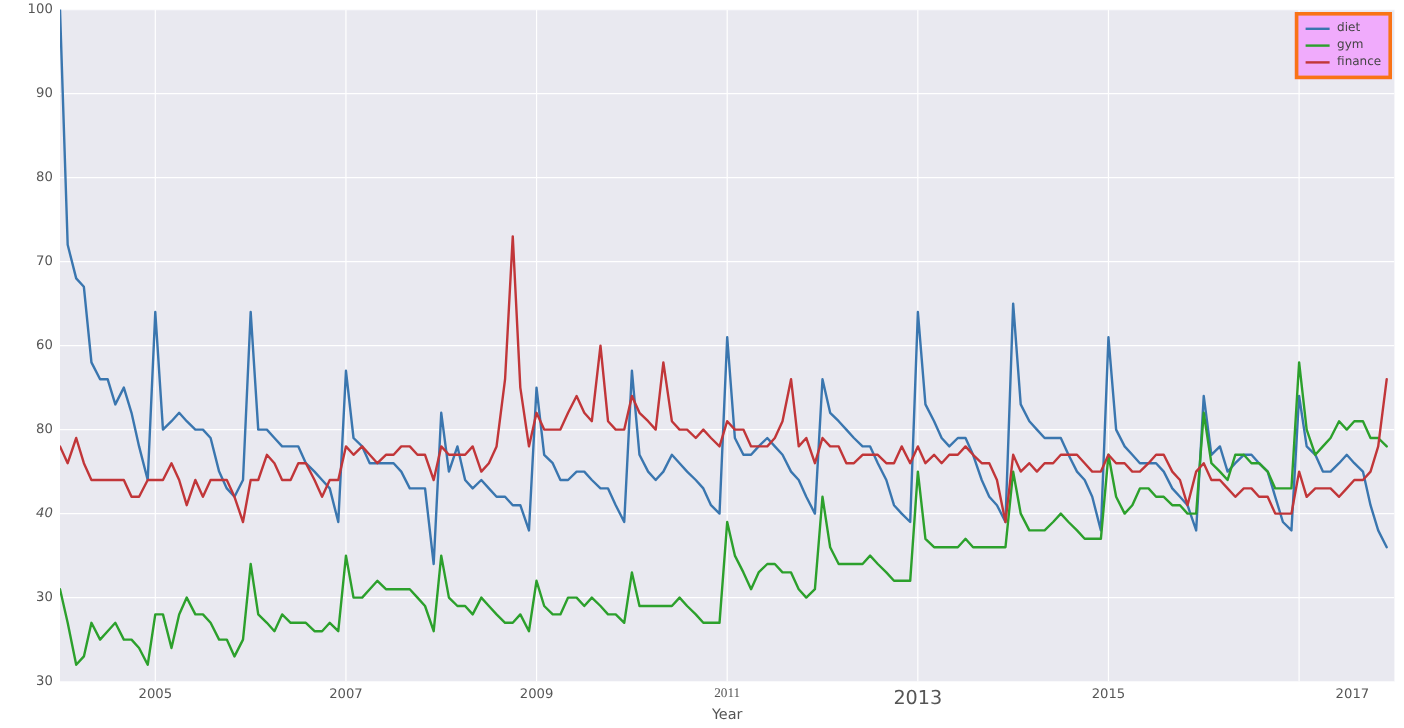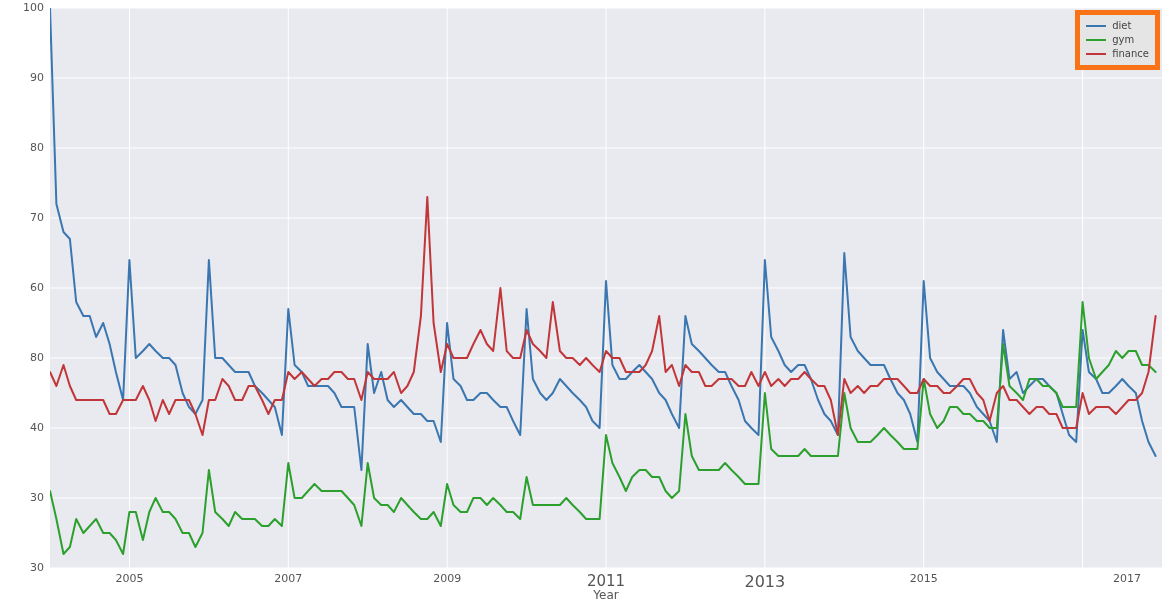--- a/index.html
+++ b/index.html
@@ -17,22 +17,22 @@
     position: relative;
     width: 1170px;
     height: 607px;
   }
   .plot {
     position: absolute;
     background: #e9e9f0;
   }
   .legend {
     position: absolute;
-    background: #e5e5e5;
-    border: 5px solid #f97316;
+    background: #f0abfc;
+    border: 3px solid #f97316;
     padding: 4px 6px;
     font-size: 10px;
     line-height: 14px;
   }
   .legend-row {
     display: flex;
     align-items: center;
     gap: 6px;
   }
   .legend-swatch {
@@ -72,34 +72,34 @@
         <line x1="1032.5714285714287" x2="1032.5714285714287" y1="0" y2="560" stroke="#ffffff" stroke-width="1"></line>
         <path d="M0.0 0.0 L6.4 196.0 L13.5 224.0 L19.9 231.0 L26.2 294.0 L33.4 308.0 L39.7 308.0 L46.1 329.0 L53.2 315.0 L59.6 336.0 L65.9 364.0 L73.1 392.0 L79.4 252.0 L85.8 350.0 L92.9 343.0 L99.3 336.0 L105.6 343.0 L112.8 350.0 L119.1 350.0 L125.5 357.0 L132.6 385.0 L139.0 399.0 L145.4 406.0 L152.5 392.0 L158.9 252.0 L165.2 350.0 L172.4 350.0 L178.7 357.0 L185.1 364.0 L192.2 364.0 L198.6 364.0 L204.9 378.0 L212.1 385.0 L218.4 392.0 L224.8 399.0 L231.9 427.0 L238.3 301.0 L244.6 357.0 L251.8 364.0 L258.1 378.0 L264.5 378.0 L271.6 378.0 L278.0 378.0 L284.4 385.0 L291.5 399.0 L297.9 399.0 L304.2 399.0 L311.4 462.0 L317.7 336.0 L324.1 385.0 L331.2 364.0 L337.6 392.0 L343.9 399.0 L351.1 392.0 L357.4 399.0 L363.8 406.0 L370.9 406.0 L377.3 413.0 L383.6 413.0 L390.8 434.0 L397.1 315.0 L403.5 371.0 L410.6 378.0 L417.0 392.0 L423.4 392.0 L430.5 385.0 L436.9 385.0 L443.2 392.0 L450.4 399.0 L456.7 399.0 L463.1 413.0 L470.2 427.0 L476.6 301.0 L482.9 371.0 L490.1 385.0 L496.4 392.0 L502.8 385.0 L509.9 371.0 L516.3 378.0 L522.6 385.0 L529.8 392.0 L536.1 399.0 L542.5 413.0 L549.6 420.0 L556.0 273.0 L562.4 357.0 L569.5 371.0 L575.9 371.0 L582.2 364.0 L589.4 357.0 L595.7 364.0 L602.1 371.0 L609.2 385.0 L615.6 392.0 L621.9 406.0 L629.1 420.0 L635.4 308.0 L641.8 336.0 L648.9 343.0 L655.3 350.0 L661.6 357.0 L668.8 364.0 L675.1 364.0 L681.5 378.0 L688.6 392.0 L695.0 413.0 L701.4 420.0 L708.5 427.0 L714.9 252.0 L721.2 329.0 L728.4 343.0 L734.7 357.0 L741.1 364.0 L748.2 357.0 L754.6 357.0 L760.9 371.0 L768.1 392.0 L774.4 406.0 L780.8 413.0 L787.9 427.0 L794.3 245.0 L800.6 329.0 L807.8 343.0 L814.1 350.0 L820.5 357.0 L827.6 357.0 L834.0 357.0 L840.4 371.0 L847.5 385.0 L853.9 392.0 L860.2 406.0 L867.4 434.0 L873.7 273.0 L880.1 350.0 L887.2 364.0 L893.6 371.0 L899.9 378.0 L907.1 378.0 L913.4 378.0 L919.8 385.0 L926.9 399.0 L933.3 406.0 L939.6 413.0 L946.8 434.0 L953.1 322.0 L959.5 371.0 L966.6 364.0 L973.0 385.0 L979.4 378.0 L986.5 371.0 L992.9 371.0 L999.2 378.0 L1006.4 385.0 L1012.7 406.0 L1019.1 427.0 L1026.2 434.0 L1032.6 322.0 L1038.9 364.0 L1046.1 371.0 L1052.4 385.0 L1058.8 385.0 L1065.9 378.0 L1072.3 371.0 L1078.6 378.0 L1085.8 385.0 L1092.1 413.0 L1098.5 434.0 L1105.6 448.0 " fill="none" stroke="#3a76af" stroke-width="2" stroke-linejoin="round" stroke-linecap="round"></path>
         <path d="M0.0 483.0 L6.4 511.0 L13.5 546.0 L19.9 539.0 L26.2 511.0 L33.4 525.0 L39.7 518.0 L46.1 511.0 L53.2 525.0 L59.6 525.0 L65.9 532.0 L73.1 546.0 L79.4 504.0 L85.8 504.0 L92.9 532.0 L99.3 504.0 L105.6 490.0 L112.8 504.0 L119.1 504.0 L125.5 511.0 L132.6 525.0 L139.0 525.0 L145.4 539.0 L152.5 525.0 L158.9 462.0 L165.2 504.0 L172.4 511.0 L178.7 518.0 L185.1 504.0 L192.2 511.0 L198.6 511.0 L204.9 511.0 L212.1 518.0 L218.4 518.0 L224.8 511.0 L231.9 518.0 L238.3 455.0 L244.6 490.0 L251.8 490.0 L258.1 483.0 L264.5 476.0 L271.6 483.0 L278.0 483.0 L284.4 483.0 L291.5 483.0 L297.9 490.0 L304.2 497.0 L311.4 518.0 L317.7 455.0 L324.1 490.0 L331.2 497.0 L337.6 497.0 L343.9 504.0 L351.1 490.0 L357.4 497.0 L363.8 504.0 L370.9 511.0 L377.3 511.0 L383.6 504.0 L390.8 518.0 L397.1 476.0 L403.5 497.0 L410.6 504.0 L417.0 504.0 L423.4 490.0 L430.5 490.0 L436.9 497.0 L443.2 490.0 L450.4 497.0 L456.7 504.0 L463.1 504.0 L470.2 511.0 L476.6 469.0 L482.9 497.0 L490.1 497.0 L496.4 497.0 L502.8 497.0 L509.9 497.0 L516.3 490.0 L522.6 497.0 L529.8 504.0 L536.1 511.0 L542.5 511.0 L549.6 511.0 L556.0 427.0 L562.4 455.0 L569.5 469.0 L575.9 483.0 L582.2 469.0 L589.4 462.0 L595.7 462.0 L602.1 469.0 L609.2 469.0 L615.6 483.0 L621.9 490.0 L629.1 483.0 L635.4 406.0 L641.8 448.0 L648.9 462.0 L655.3 462.0 L661.6 462.0 L668.8 462.0 L675.1 455.0 L681.5 462.0 L688.6 469.0 L695.0 476.0 L701.4 476.0 L708.5 476.0 L714.9 385.0 L721.2 441.0 L728.4 448.0 L734.7 448.0 L741.1 448.0 L748.2 448.0 L754.6 441.0 L760.9 448.0 L768.1 448.0 L774.4 448.0 L780.8 448.0 L787.9 448.0 L794.3 385.0 L800.6 420.0 L807.8 434.0 L814.1 434.0 L820.5 434.0 L827.6 427.0 L834.0 420.0 L840.4 427.0 L847.5 434.0 L853.9 441.0 L860.2 441.0 L867.4 441.0 L873.7 371.0 L880.1 406.0 L887.2 420.0 L893.6 413.0 L899.9 399.0 L907.1 399.0 L913.4 406.0 L919.8 406.0 L926.9 413.0 L933.3 413.0 L939.6 420.0 L946.8 420.0 L953.1 336.0 L959.5 378.0 L966.6 385.0 L973.0 392.0 L979.4 371.0 L986.5 371.0 L992.9 378.0 L999.2 378.0 L1006.4 385.0 L1012.7 399.0 L1019.1 399.0 L1026.2 399.0 L1032.6 294.0 L1038.9 350.0 L1046.1 371.0 L1052.4 364.0 L1058.8 357.0 L1065.9 343.0 L1072.3 350.0 L1078.6 343.0 L1085.8 343.0 L1092.1 357.0 L1098.5 357.0 L1105.6 364.0 " fill="none" stroke="#2ca02c" stroke-width="2" stroke-linejoin="round" stroke-linecap="round"></path>
         <path d="M0.0 364.0 L6.4 378.0 L13.5 357.0 L19.9 378.0 L26.2 392.0 L33.4 392.0 L39.7 392.0 L46.1 392.0 L53.2 392.0 L59.6 406.0 L65.9 406.0 L73.1 392.0 L79.4 392.0 L85.8 392.0 L92.9 378.0 L99.3 392.0 L105.6 413.0 L112.8 392.0 L119.1 406.0 L125.5 392.0 L132.6 392.0 L139.0 392.0 L145.4 406.0 L152.5 427.0 L158.9 392.0 L165.2 392.0 L172.4 371.0 L178.7 378.0 L185.1 392.0 L192.2 392.0 L198.6 378.0 L204.9 378.0 L212.1 392.0 L218.4 406.0 L224.8 392.0 L231.9 392.0 L238.3 364.0 L244.6 371.0 L251.8 364.0 L258.1 371.0 L264.5 378.0 L271.6 371.0 L278.0 371.0 L284.4 364.0 L291.5 364.0 L297.9 371.0 L304.2 371.0 L311.4 392.0 L317.7 364.0 L324.1 371.0 L331.2 371.0 L337.6 371.0 L343.9 364.0 L351.1 385.0 L357.4 378.0 L363.8 364.0 L370.9 308.0 L377.3 189.0 L383.6 315.0 L390.8 364.0 L397.1 336.0 L403.5 350.0 L410.6 350.0 L417.0 350.0 L423.4 336.0 L430.5 322.0 L436.9 336.0 L443.2 343.0 L450.4 280.0 L456.7 343.0 L463.1 350.0 L470.2 350.0 L476.6 322.0 L482.9 336.0 L490.1 343.0 L496.4 350.0 L502.8 294.0 L509.9 343.0 L516.3 350.0 L522.6 350.0 L529.8 357.0 L536.1 350.0 L542.5 357.0 L549.6 364.0 L556.0 343.0 L562.4 350.0 L569.5 350.0 L575.9 364.0 L582.2 364.0 L589.4 364.0 L595.7 357.0 L602.1 343.0 L609.2 308.0 L615.6 364.0 L621.9 357.0 L629.1 378.0 L635.4 357.0 L641.8 364.0 L648.9 364.0 L655.3 378.0 L661.6 378.0 L668.8 371.0 L675.1 371.0 L681.5 371.0 L688.6 378.0 L695.0 378.0 L701.4 364.0 L708.5 378.0 L714.9 364.0 L721.2 378.0 L728.4 371.0 L734.7 378.0 L741.1 371.0 L748.2 371.0 L754.6 364.0 L760.9 371.0 L768.1 378.0 L774.4 378.0 L780.8 392.0 L787.9 427.0 L794.3 371.0 L800.6 385.0 L807.8 378.0 L814.1 385.0 L820.5 378.0 L827.6 378.0 L834.0 371.0 L840.4 371.0 L847.5 371.0 L853.9 378.0 L860.2 385.0 L867.4 385.0 L873.7 371.0 L880.1 378.0 L887.2 378.0 L893.6 385.0 L899.9 385.0 L907.1 378.0 L913.4 371.0 L919.8 371.0 L926.9 385.0 L933.3 392.0 L939.6 413.0 L946.8 385.0 L953.1 378.0 L959.5 392.0 L966.6 392.0 L973.0 399.0 L979.4 406.0 L986.5 399.0 L992.9 399.0 L999.2 406.0 L1006.4 406.0 L1012.7 420.0 L1019.1 420.0 L1026.2 420.0 L1032.6 385.0 L1038.9 406.0 L1046.1 399.0 L1052.4 399.0 L1058.8 399.0 L1065.9 406.0 L1072.3 399.0 L1078.6 392.0 L1085.8 392.0 L1092.1 385.0 L1098.5 364.0 L1105.6 308.0 " fill="none" stroke="#c13639" stroke-width="2" stroke-linejoin="round" stroke-linecap="round"></path>
       </svg>
   </div>
 
   <div id="yticks">
       <div style="position: absolute; left: 0px; text-align: right; top: 561px; font-size: 11px; color: rgb(85, 85, 85); width: 44px;">30</div>
       <div style="position: absolute; left: 0px; text-align: right; top: 491px; font-size: 11px; color: rgb(85, 85, 85); width: 44px;">30</div>
-      <div style="position: absolute; left: 0px; text-align: right; top: 421px; font-size: 11px; color: rgb(85, 85, 85); width: 44px;">40</div>
+      <div style="position: absolute; left: 0px; text-align: right; top: 421px; font-size: 11px; color: rgb(85, 85, 85); width: 44px; font-style: italic;">40</div>
       <div style="position: absolute; left: 0px; text-align: right; top: 351px; font-size: 11px; color: rgb(85, 85, 85); width: 44px;">80</div>
       <div style="position: absolute; left: 0px; text-align: right; top: 281px; font-size: 11px; color: rgb(85, 85, 85); width: 44px;">60</div>
       <div style="position: absolute; left: 0px; text-align: right; top: 211px; font-size: 11px; color: rgb(85, 85, 85); width: 44px;">70</div>
       <div style="position: absolute; left: 0px; text-align: right; top: 141px; font-size: 11px; color: rgb(85, 85, 85); width: 44px;">80</div>
       <div style="position: absolute; left: 0px; text-align: right; top: 71px; font-size: 11px; color: rgb(85, 85, 85); width: 44px;">90</div>
       <div style="position: absolute; left: 0px; text-align: right; top: 1px; font-size: 11px; color: rgb(85, 85, 85); width: 44px;">100</div>
     </div>
 
   <div id="xticks">
       <div style="position: absolute; top: 572px; width: 60px; text-align: center; font-size: 11px; color: rgb(85, 85, 85); left: 99.4286px;">2005</div>
       <div style="position: absolute; top: 572px; width: 60px; text-align: center; font-size: 11px; color: rgb(85, 85, 85); left: 258.286px;">2007</div>
       <div style="position: absolute; top: 572px; width: 60px; text-align: center; font-size: 11px; color: rgb(85, 85, 85); left: 417.143px;">2009</div>
-      <div style="position: absolute; top: 572px; width: 60px; text-align: center; font-size: 15px; color: rgb(85, 85, 85); left: 576px;">2011</div>
+      <div style="position: absolute; top: 572px; width: 60px; text-align: center; font-size: 11px; color: rgb(85, 85, 85); left: 576px; font-family: Liberation Serif, serif;">2011</div>
       <div style="position: absolute; top: 572px; width: 60px; text-align: center; font-size: 16px; color: rgb(85, 85, 85); left: 734.857px;">2013</div>
       <div style="position: absolute; top: 572px; width: 60px; text-align: center; font-size: 11px; color: rgb(85, 85, 85); left: 893.714px;">2015</div>
       <div style="position: absolute; top: 572px; width: 60px; text-align: left; font-size: 11px; color: rgb(85, 85, 85); left: 1113px;">2017</div>
     </div>
 
   <div class="xlabel" style="left:50px; top:588px; width:1112px;">Year</div>
 
   <div class="legend" style="right:10px; top:10px;">
     <div class="legend-row">
       <span class="legend-swatch" id="sw0" style="background: rgb(58, 118, 175);"></span>

